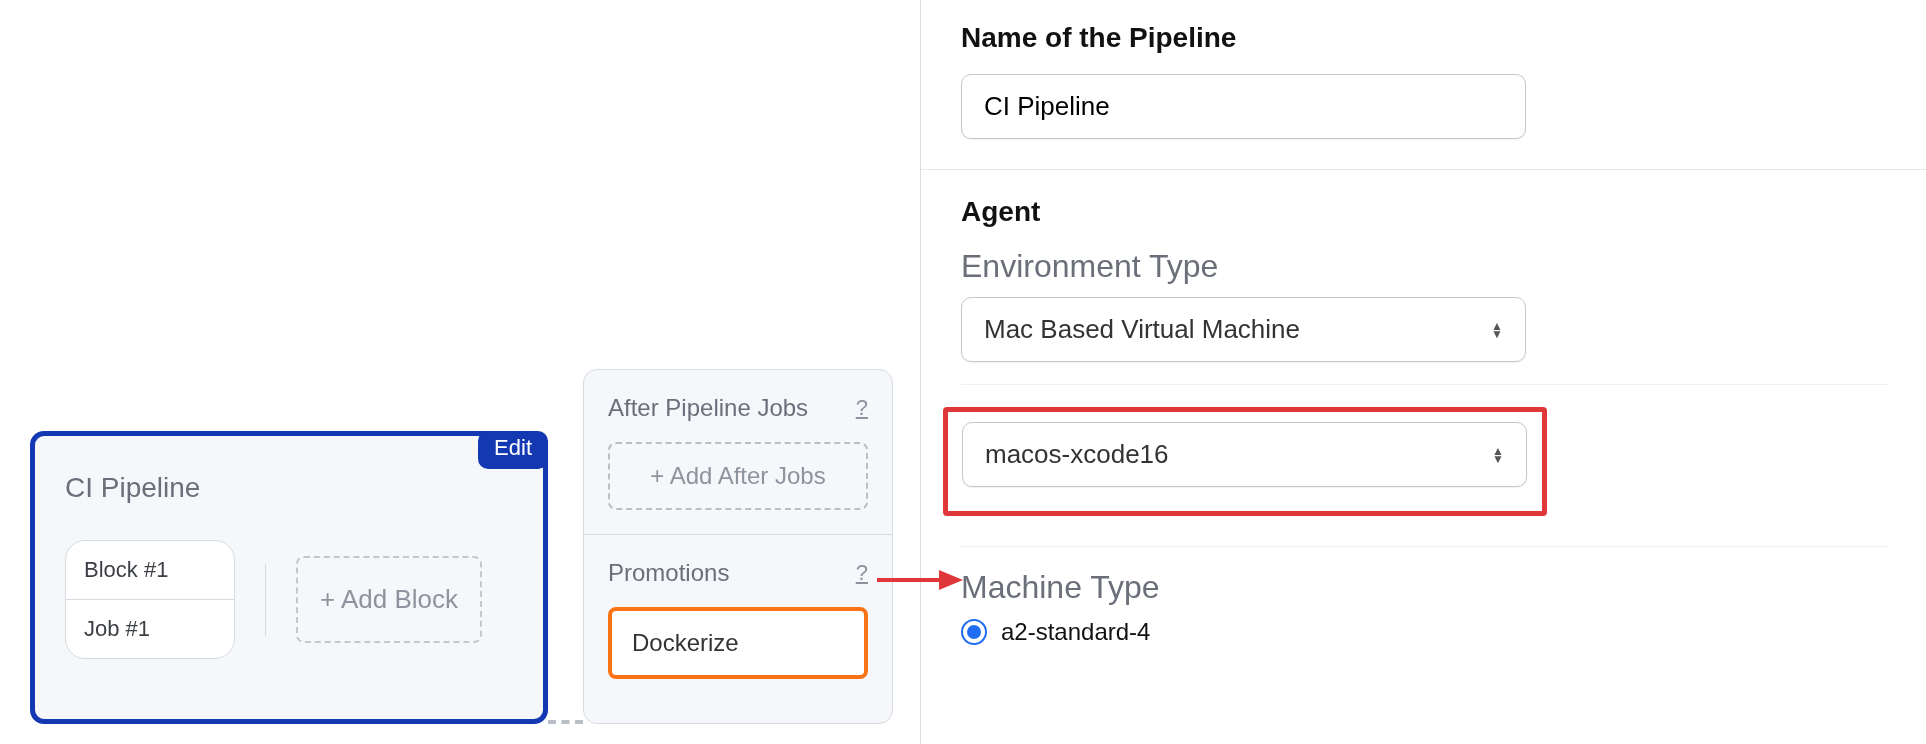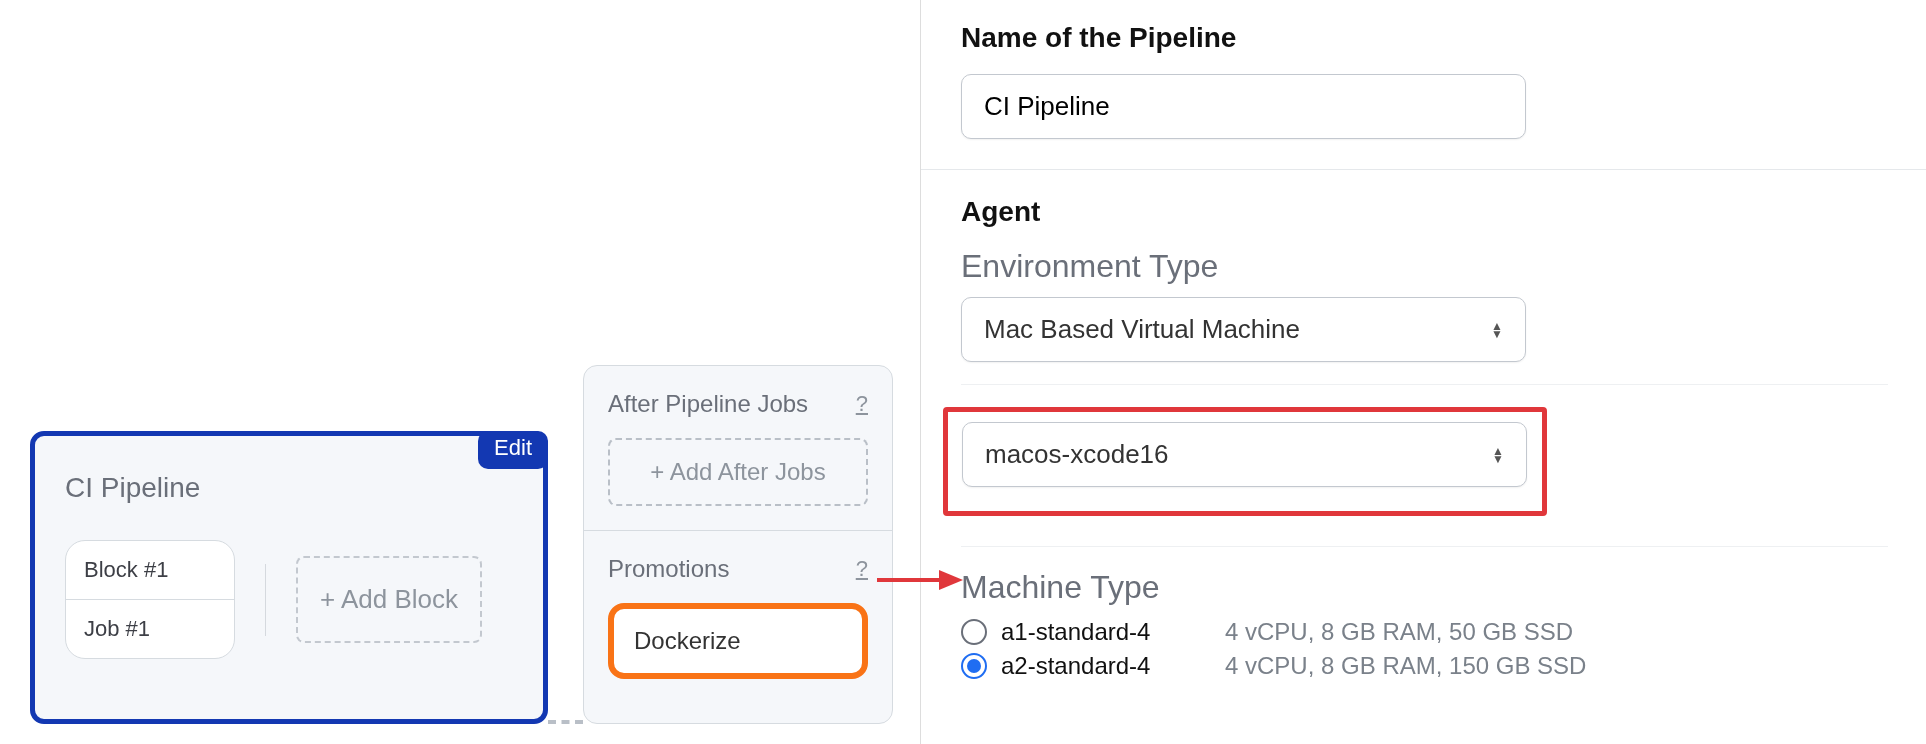--- a/index.html
+++ b/index.html
@@ -69,22 +69,22 @@
     border-radius: 8px;
     padding: 18px 20px;
     text-align: center;
     color: #8d949d;
     font-size: 24px;
     cursor: pointer;
     background: #f5f7fa;
   }
   .promo-item {
     background: #fff;
-    border: 6px solid #f97316;
-    border-radius: 16px;
+    border: 4px solid #f97316;
+    border-radius: 8px;
     padding: 18px 20px;
     font-size: 24px;
     margin-bottom: 20px;
     cursor: pointer;
   }
 
   
   .section-label { font-weight: 700; font-size: 28px; color: #111; margin-bottom: 20px; }
   .field-label { color: #6a6f79; font-size: 32px; margin-bottom: 12px; }
   .text-input {
@@ -210,22 +210,16 @@
           <span class="down"></span>
         </span>
     </div>
   </div>
 
   <hr class="light-divider" style="margin-top:30px;">
 
   <div class="field-label">Machine Type</div>
 
   <div class="radio-row">
-    <span class="radio"></span>
-    <span class="radio-label">a1-standard-4</span>
-    <span class="radio-spec">4 vCPU, 8 GB RAM, 50 GB SSD</span>
-  </div>
-  <div class="radio-row">
     <span class="radio checked"></span>
     <span class="radio-label">a2-standard-4</span>
-    <span class="radio-spec">4 vCPU, 8 GB RAM, 150 GB SSD</span>
   </div>
 </div>
 
 </body></html>

